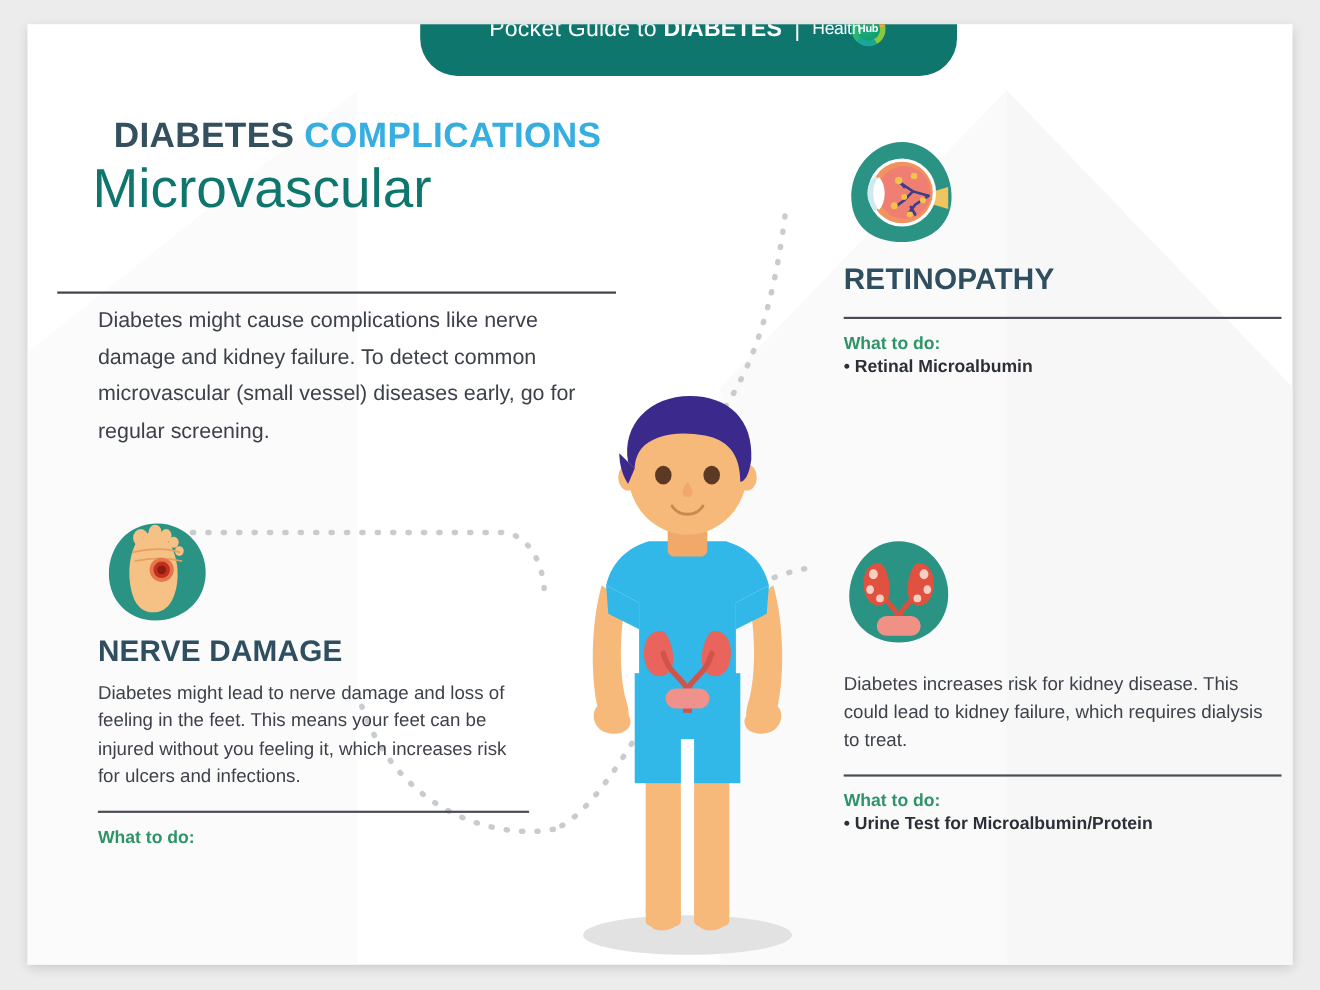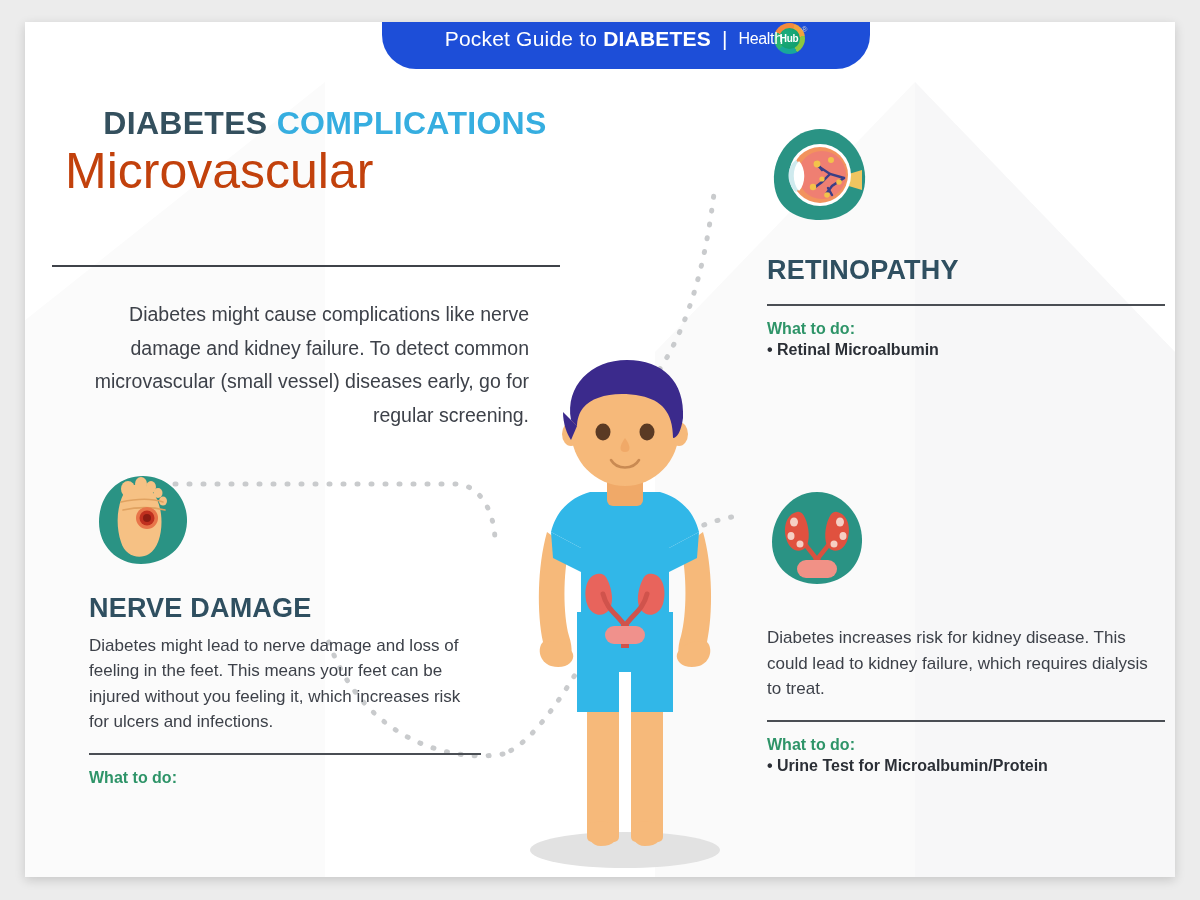--- a/index.html
+++ b/index.html
@@ -24,25 +24,25 @@
   #watermark {
     position: absolute; inset: 0;
     overflow: hidden; pointer-events: none;
   }
 
   
   #header-bar {
     position: absolute;
     left: 357px; top: -10px;
     width: 488px; height: 57px;
-    background: #1d4ed8;
+    background: #0f766e;
     border-radius: 0 0 34px 34px;
     display: flex; align-items: flex-end;
     justify-content: center;
-    padding-bottom: 15px;
+    padding-bottom: 27px;
     z-index: 40;
   }
   #header-inner { display: flex; align-items: center; gap: 9px; }
   .hdr-txt {
     color: #ffffff;
     font-size: 21px;
     font-family: "Liberation Sans Narrow", "Liberation Sans", sans-serif;
     letter-spacing: .2px;
     white-space: nowrap;
   }
@@ -86,36 +86,37 @@
   
   #title-block { position: absolute; left: 40px; top: 85px; width: 520px; }
   #title-line1 {
     font-family: "Liberation Sans Narrow", "Liberation Sans", sans-serif;
     font-weight: 700; font-size: 32px;
     letter-spacing: .3px; line-height: 1.05; text-align: center;
   }
   #title-line1 .dark { color: #34505e; }
   #title-line1 .blue { color: #36aee0; }
   #title-line2 {
-    color: #c2410c; font-size: 50px; font-weight: 300;
+    color: #0f766e; font-size: 50px; font-weight: 300;
     line-height: 1.12; margin-top: 2px;
     font-family: "Liberation Sans", sans-serif;
+    margin-left: 19px;
   }
   #title-rule {
     position: absolute; left: 27px; top: 243px;
     width: 508px; height: 2px; background: #3f4349;
   }
 
   #intro {
-    position: absolute; left: 64px; top: 276px; width: 440px;
-    color: #3d4149; font-size: 19.5px; line-height: 1.72; text-align: right;
-  }
-
-  
-  .section { position: absolute; margin-top: 16px; }
+    position: absolute; left: 64px; top: 253px; width: 440px;
+    color: #3d4149; font-size: 19.5px; line-height: 1.72;
+  }
+
+  
+  .section { position: absolute; }
   .sec-title {
     font-weight: 700; color: #2f4f60;
     font-size: 27px; letter-spacing: .2px;
     line-height: 1.1;
   }
   .sec-body {
     color: #3d4149; font-size: 17px; line-height: 1.5;
     margin-top: 9px;
   }
   .sec-rule { height: 2px; background: #4a4e54; margin-top: 18px; }

